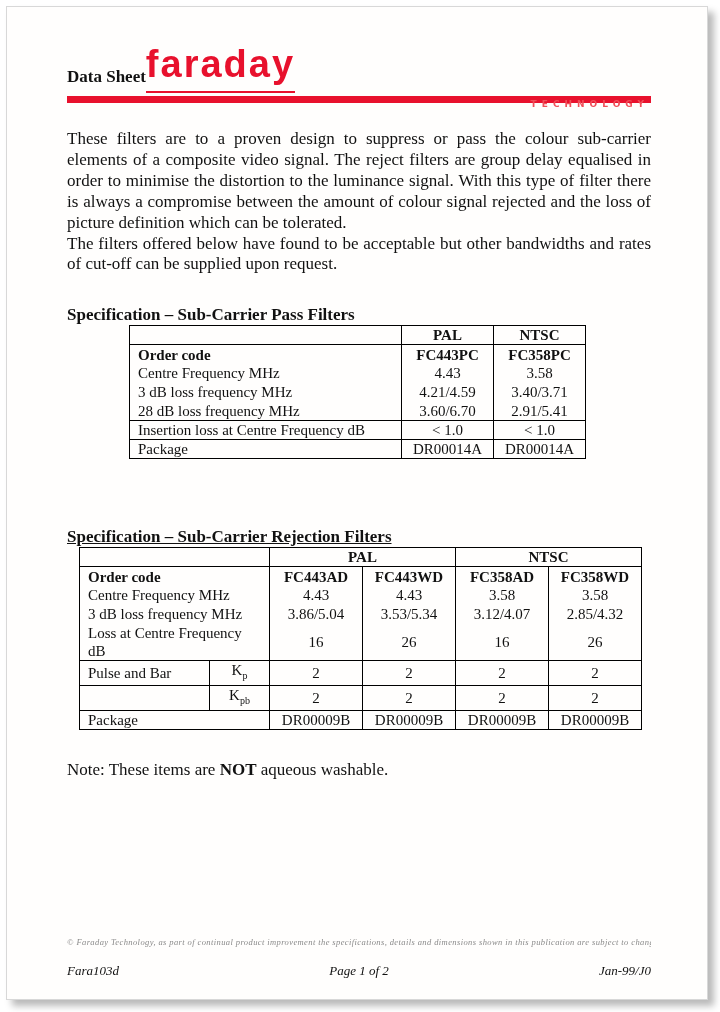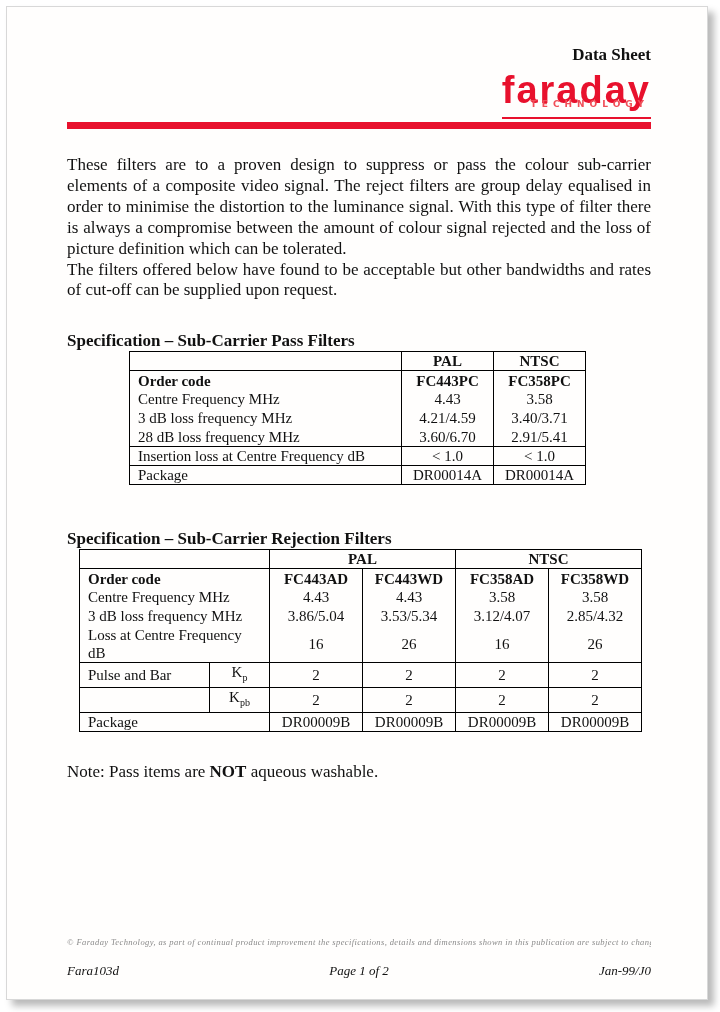--- a/index.html
+++ b/index.html
@@ -12,21 +12,21 @@
   .page {
     position:relative;
     width:702px; height:994px;
     margin:6px 0 0 6px;
     background:#fffefd;
     border:1px solid #d8d8d8;
     box-shadow:6px 6px 7px rgba(0,0,0,0.28);
     padding:38px 56px 0 60px;
   }
   
-  .hdr-row { display:flex; justify-content:flex-end; align-items:flex-end;flex-direction:column; }
+  .hdr-row { display:flex; justify-content:flex-start; align-items:flex-end; }
   .doc-type { font-weight:bold; font-size:17px; padding-bottom:6px; }
   .logo-block { text-align:right; }
   .logo-text {
     font-family:Liberation Sans, sans-serif;
     font-weight:bold; font-size:38px; line-height:1;
     color:#E8112D; letter-spacing:2px;
     border-bottom:2px solid #E8112D; padding-bottom:8px;
   }
   .red-bar { height:7px; background:#E8112D; margin-top:3px; }
   .logo-sub {
@@ -35,21 +35,21 @@
     font-size:9px; letter-spacing:5px; color:#F04E58; font-weight:bold;margin-left:8px;
   }
   
   .title { margin-top:32px; text-align:center; font-weight:bold; font-size:34px; line-height:1.26; }
   
   .intro { margin-top:26px; font-size:17px; line-height:1.23; text-align:justify; }
   .intro p { text-align:justify; }
   
   .sec-h { font-size:17px; font-weight:bold; }
   .sec-h.first { margin-top:30px; }
-  .sec-h.second { margin-top:44px; }
+  .sec-h.second { margin-top:68px;text-decoration:underline; }
   
   .spec-table { border-collapse:collapse; border:1px solid #000; font-size:15px; margin-top:0; }
   .spec-table td { padding:0 8px; height:19px; line-height:18px; vertical-align:middle; }
   .spec-table .val, .spec-table .sub { text-align:center; border-left:1px solid #000; }
   .spec-table tr.rule td { border-bottom:1px solid #000; }
   .bold { font-weight:bold; }
   .t1 { margin-left:62px; }
   .t1 .lbl { width:272px; }
   .t1 .val { width:92px; }
   .t2 { margin-left:12px; }
@@ -189,21 +189,21 @@
       <tr>
         <td class="lbl" colspan="2">Package</td>
         <td class="val">DR00009B</td>
         <td class="val">DR00009B</td>
         <td class="val">DR00009B</td>
         <td class="val">DR00009B</td>
       </tr>
     </tbody>
   </table>
 
-  <p class="note"><span>Note: Pass items are </span><span class="bold">NOT</span><span> aqueous washable.</span></p>
+  <p class="note"><span>Note: These items are </span><span class="bold">NOT</span><span> aqueous washable.</span></p>
 
   <div class="disclaimer">© Faraday Technology, as part of continual product improvement the specifications, details and dimensions shown in this publication are subject to change without notice</div>
 
   <div class="footer-row">
     <span>Fara103d</span>
     <span>Page 1 of 2</span>
     <span>Jan-99/J0</span>
   </div>
 
 </div>

